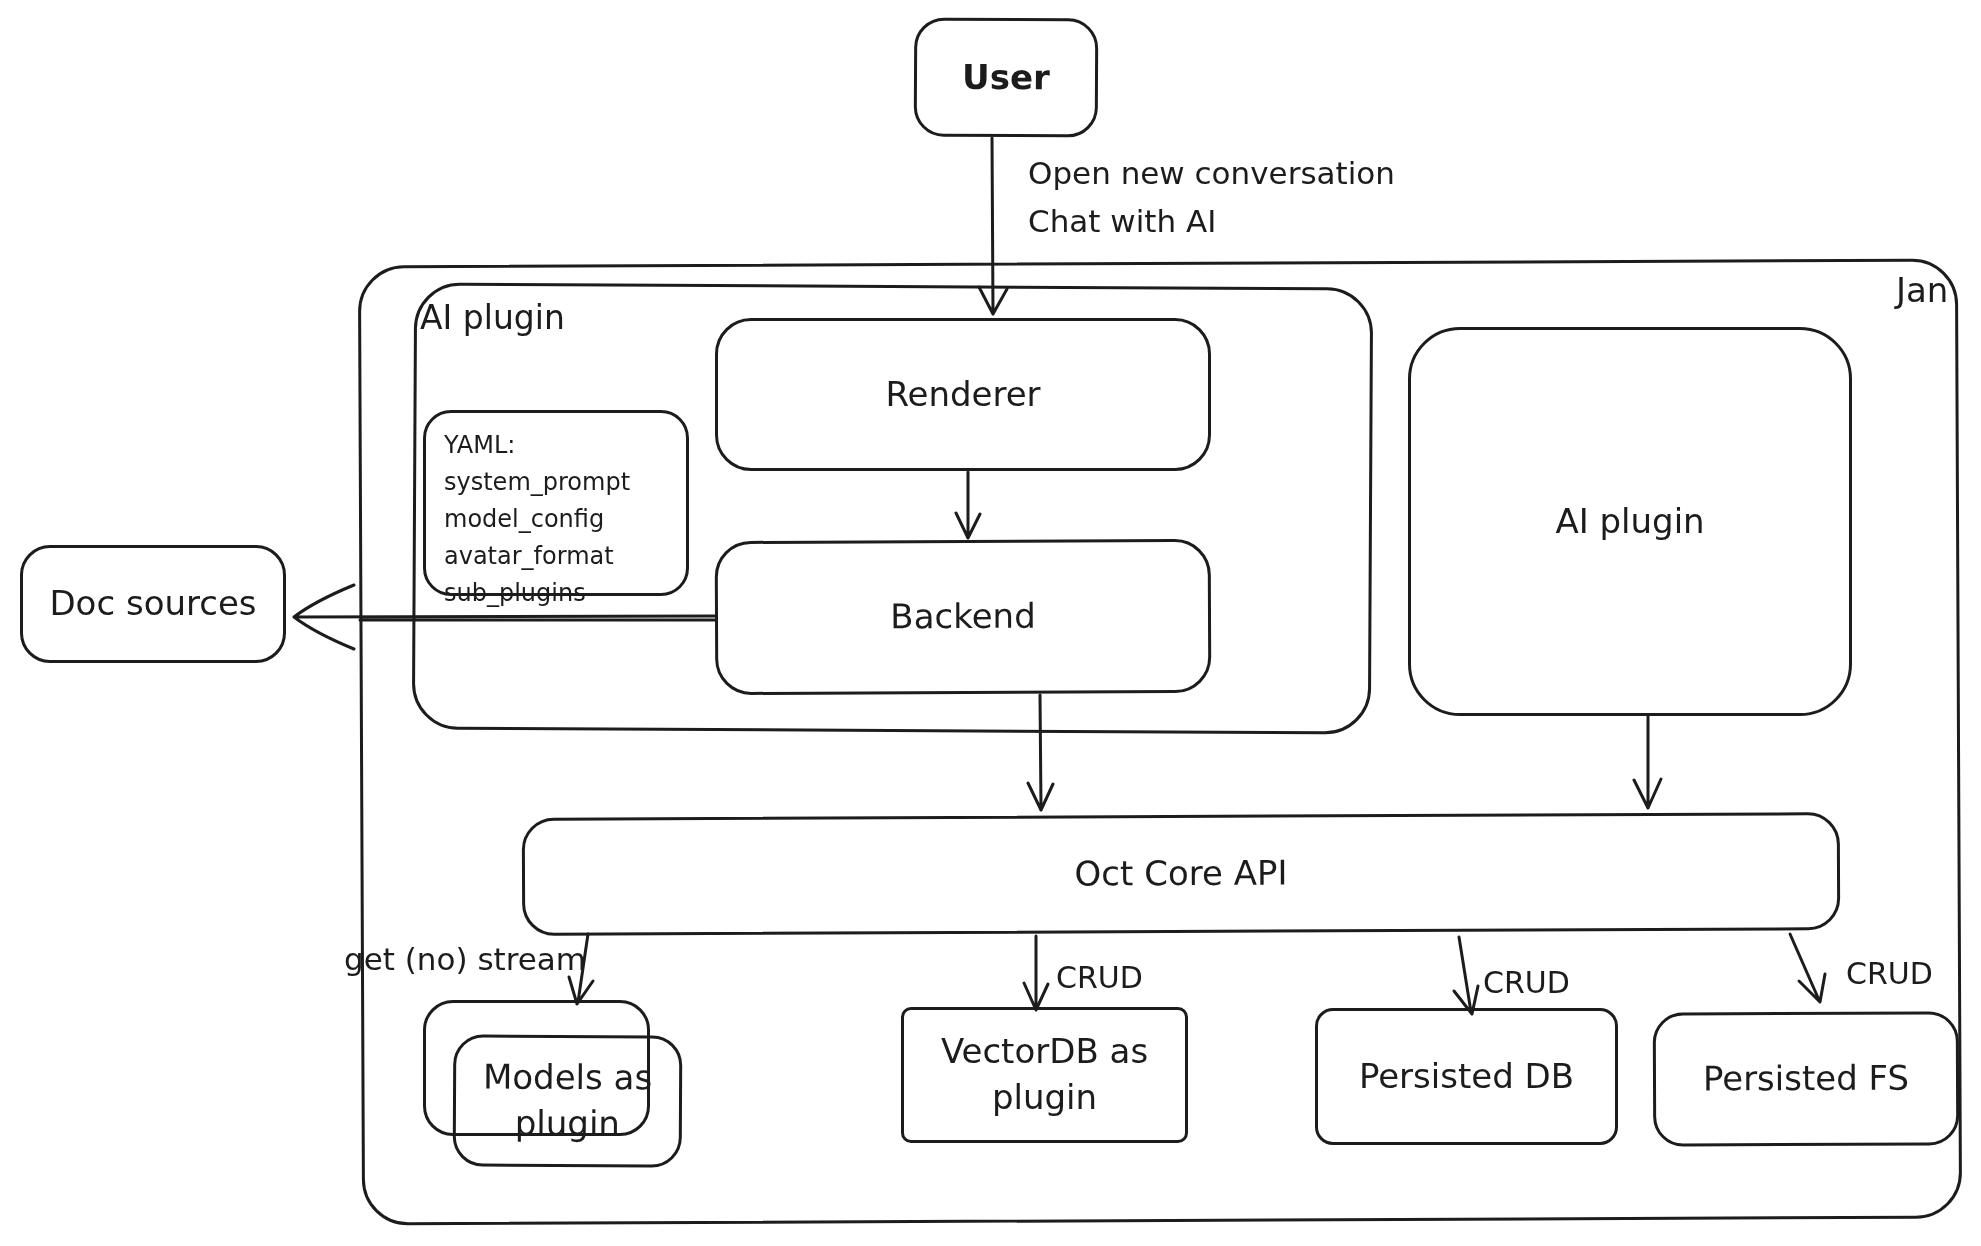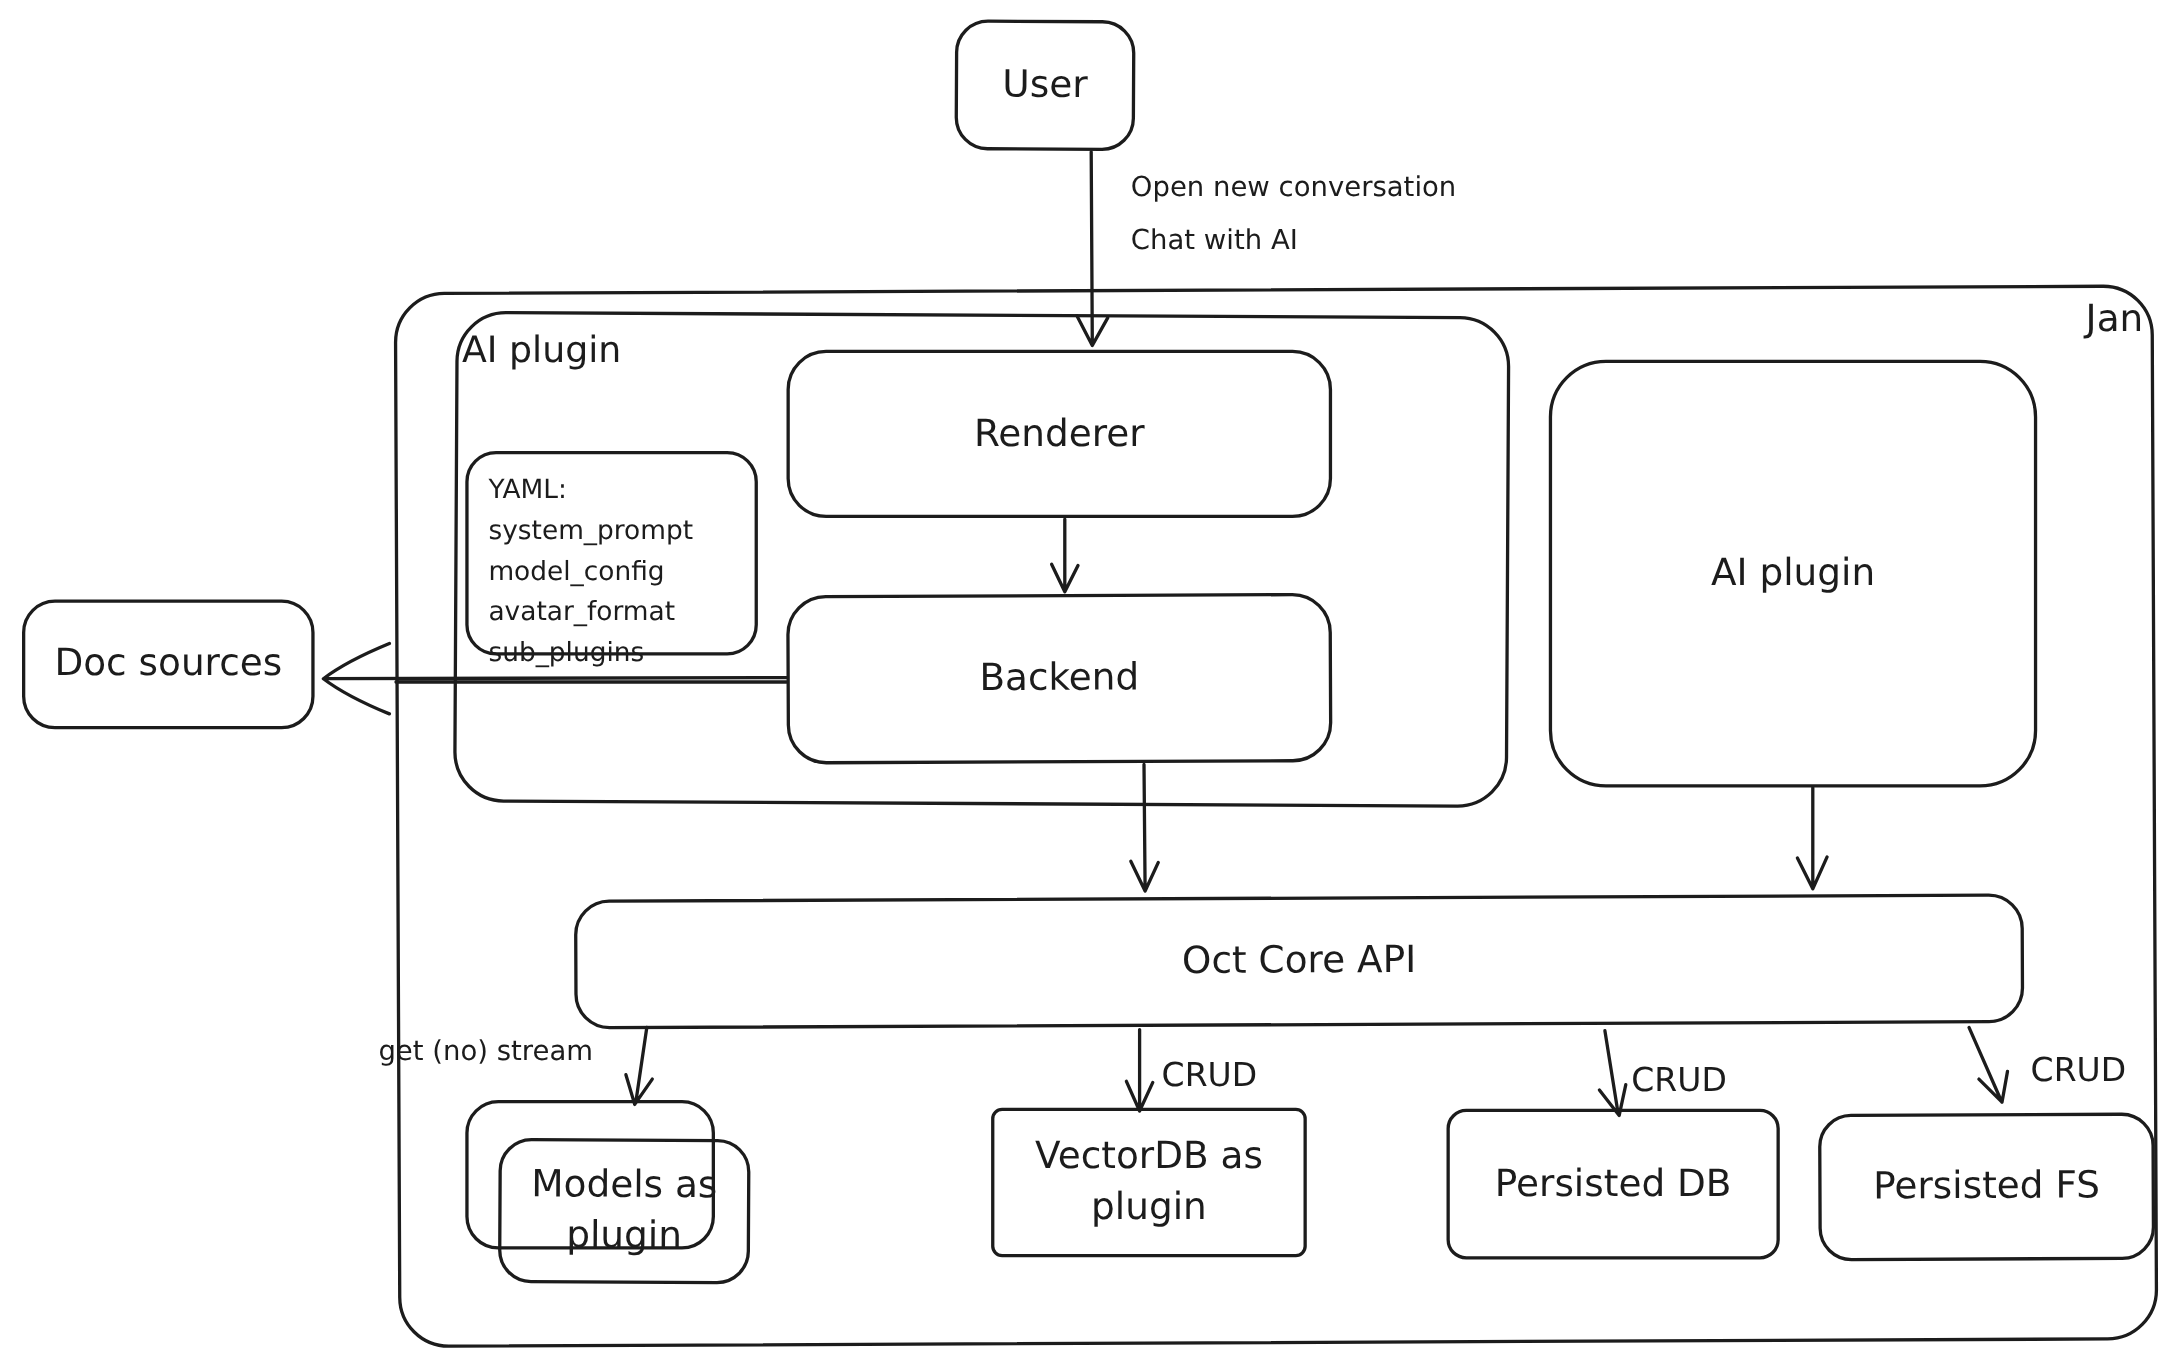--- a/index.html
+++ b/index.html
@@ -19,21 +19,21 @@
     line-height:1.35;
   }
   .container-box{
     position:absolute;
     border:3px solid #1c1c1c;
     border-radius:46px;
     background:transparent;
     box-sizing:border-box;
   }
   .corner-label{position:absolute;font-size:34px;white-space:nowrap;}
-  .edge-label{position:absolute;font-size:25px;white-space:nowrap;}
+  .edge-label{position:absolute;font-size:31px;white-space:nowrap;}
   .note{
     position:absolute;
     border:3px solid #1c1c1c;
     border-radius:28px;
     box-sizing:border-box;
     padding:14px 4px 0 18px;
     font-size:24px;
     line-height:37px;
     text-align:left;
     background:transparent;
@@ -41,21 +41,21 @@
   .note div{white-space:nowrap;}
   svg.arrows{position:absolute;left:0;top:0;z-index:6;pointer-events:none;}
   .tilt-a{transform:rotate(-0.25deg);}
   .tilt-b{transform:rotate(0.3deg);}
 </style>
 </head>
 <body>
 
 <div class="canvas">
 
-  <div class="node tilt-b" style="left:868px;top:18px;width:164px;height:119px;border-radius:30px;">
+  <div class="node tilt-b" style="left:914px;top:18px;width:184px;height:119px;border-radius:30px;font-weight:bold;">
     <span>User</span>
   </div>
 
   <div class="edge-label" style="left:1028px;top:155px;">Open new conversation</div>
   <div class="edge-label" style="left:1028px;top:203px;">Chat with AI</div>
 
   <div class="container-box tilt-a" style="left:360px;top:262px;width:1600px;height:960px;"></div>
   <div class="corner-label" style="left:1896px;top:270px;">Jan</div>
 
   <div class="container-box tilt-b" style="left:413px;top:285px;width:959px;height:447px;"></div>

